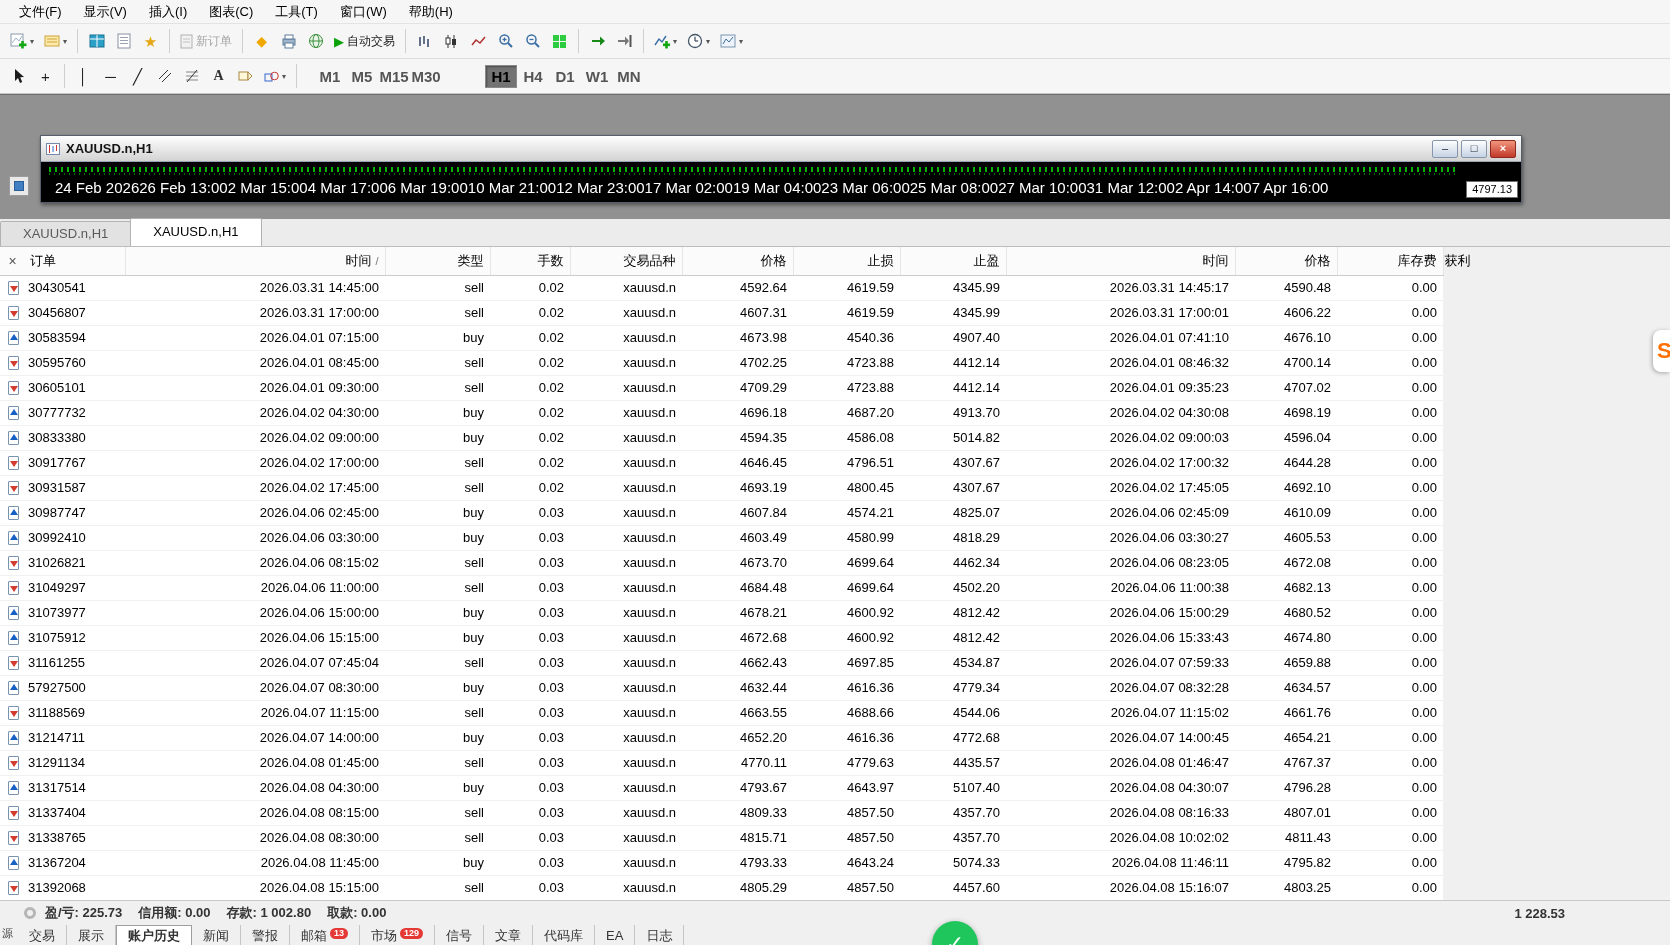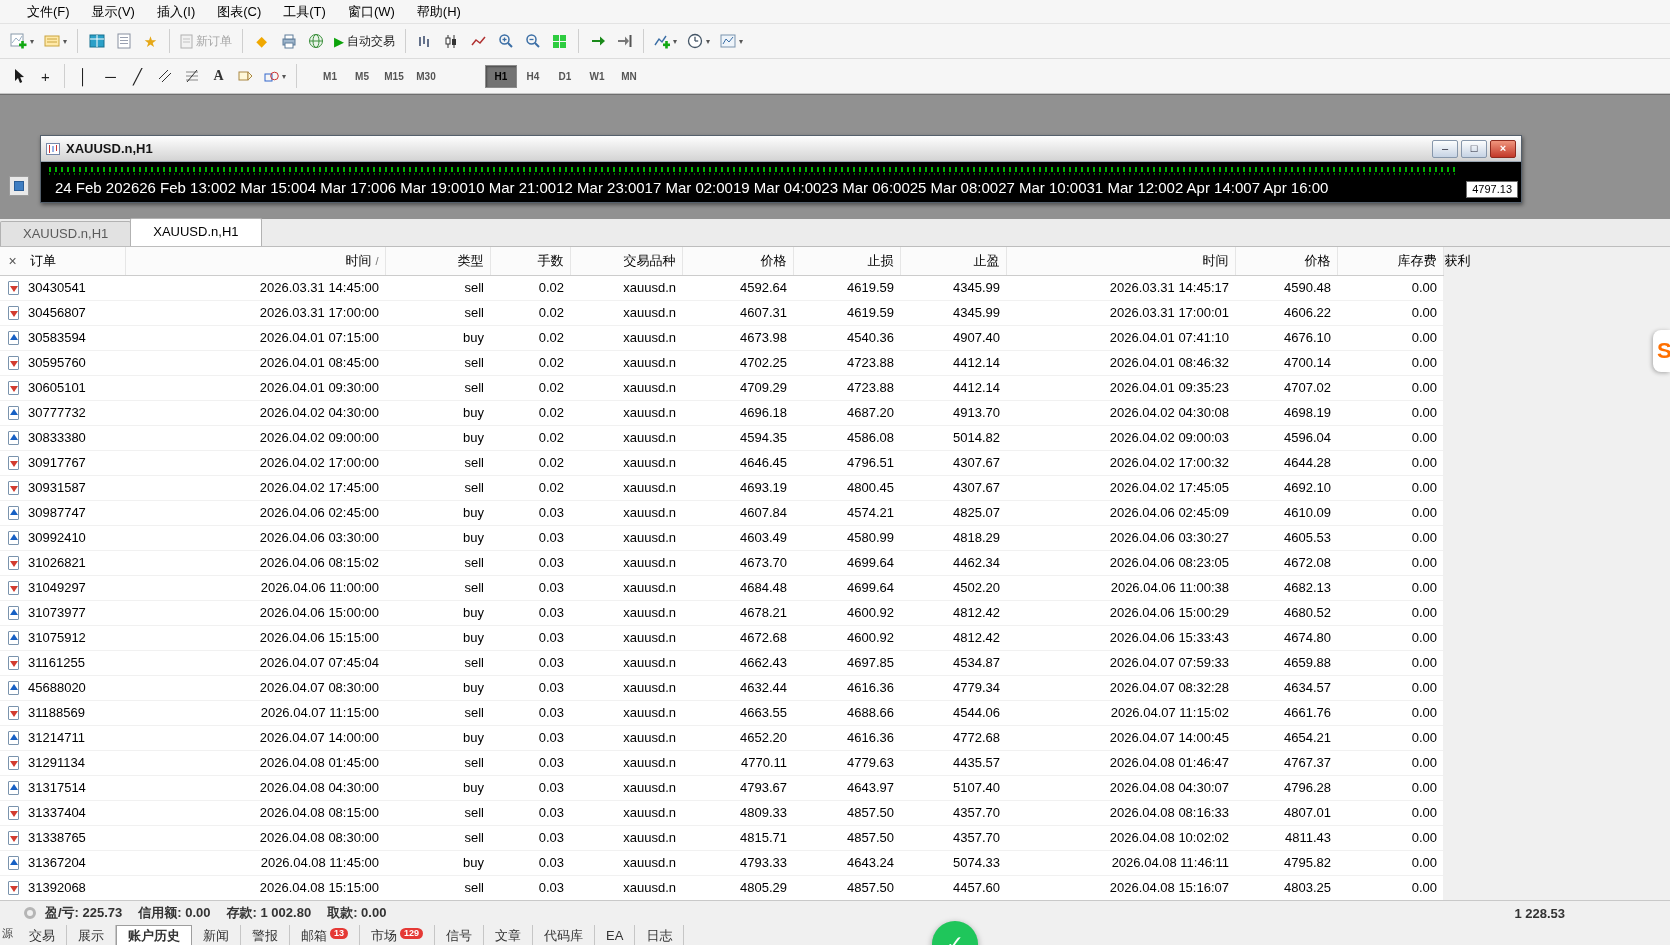--- a/index.html
+++ b/index.html
@@ -6,21 +6,21 @@
   html,body { margin:0; padding:0; }
   body {
     width:1670px; height:945px; position:relative; overflow:hidden;
     background:#f0f0f0; color:#000;
     font-family:"Liberation Sans","DejaVu Sans",sans-serif; font-size:13px;
   }
 
   
   .menu-bar { position:absolute; top:0; left:0; right:0; height:24px;
     background:#f6f6f6; border-bottom:1px solid #e3e3e3;
-    display:flex; align-items:center; padding-left:16px; }
+    display:flex; align-items:center; padding-left:8px; }
   .menu-item { padding:0 11px; line-height:23px; cursor:default; }
 
   
   .toolbar { position:absolute; top:24px; left:0; right:0; height:35px;
     background:#f6f6f6; border-bottom:1px solid #dcdcdc;
     display:flex; align-items:center; padding-left:5px; }
   .toolbar2 { position:absolute; top:59px; left:0; right:0; height:35px;
     background:#f6f6f6; border-bottom:1px solid #c6c6c6;
     display:flex; align-items:center; padding-left:5px; }
   .tbtn { height:27px; min-width:27px; display:inline-flex; align-items:center;
@@ -32,21 +32,21 @@
   .tbtn.disabled .tlabel { color:#a6a6a6; }
   .glyph { font-size:14px; color:#333; line-height:1; }
   .glyph.star { color:#e6a817; font-size:15px; }
   .glyph.diamond { color:#f0a800; font-size:14px; }
   .glyph.play { color:#0ca30a; font-size:13px; }
   .glyph.thin { font-size:15px; color:#222; }
 
   
   .tf-group { display:flex; margin-left:12px; }
   .tf { width:32px; height:23px; line-height:22px; text-align:center;
-    font-size:10px; font-weight:700; color:#555; border:1px solid transparent; }
+    font-size:15px; font-weight:700; color:#555; border:1px solid transparent; }
   .tf.active { background:#737373; color:#000;
     border:1px solid #8b8b8b; box-shadow:inset 1px 1px 2px rgba(0,0,0,.35);margin-left:43px; }
 
   
   .workspace { position:absolute; top:94px; left:0; right:0; height:125px;
     background:#919191; border-top:1px solid #6e6e6e; }
   .dock-icon { position:absolute; left:9px; top:81px; width:20px; height:20px;
     background:#e9e9e9; border:1px solid #9b9b9b;
     display:flex; align-items:center; justify-content:center; }
   .dock-icon i { display:block; width:10px; height:10px; background:#3f7ec2;
@@ -688,21 +688,21 @@
         <td class="col-symbol">xauusd.n</td>
         <td class="col-open_price">4662.43</td>
         <td class="col-sl">4697.85</td>
         <td class="col-tp">4534.87</td>
         <td class="col-close_time">2026.04.07 07:59:33</td>
         <td class="col-close_price">4659.88</td>
         <td class="col-swap">0.00</td>
         <td class="col-profit">7.65</td>
       </tr>
       <tr>
-        <td class="col-order"><span class="row-icon buy"></span><span>45688020</span></td>
+        <td class="col-order"><span class="row-icon buy"></span><span>57927500</span></td>
         <td class="col-open_time">2026.04.07 08:30:00</td>
         <td class="col-type">buy</td>
         <td class="col-lots">0.03</td>
         <td class="col-symbol">xauusd.n</td>
         <td class="col-open_price">4632.44</td>
         <td class="col-sl">4616.36</td>
         <td class="col-tp">4779.34</td>
         <td class="col-close_time">2026.04.07 08:32:28</td>
         <td class="col-close_price">4634.57</td>
         <td class="col-swap">0.00</td>

